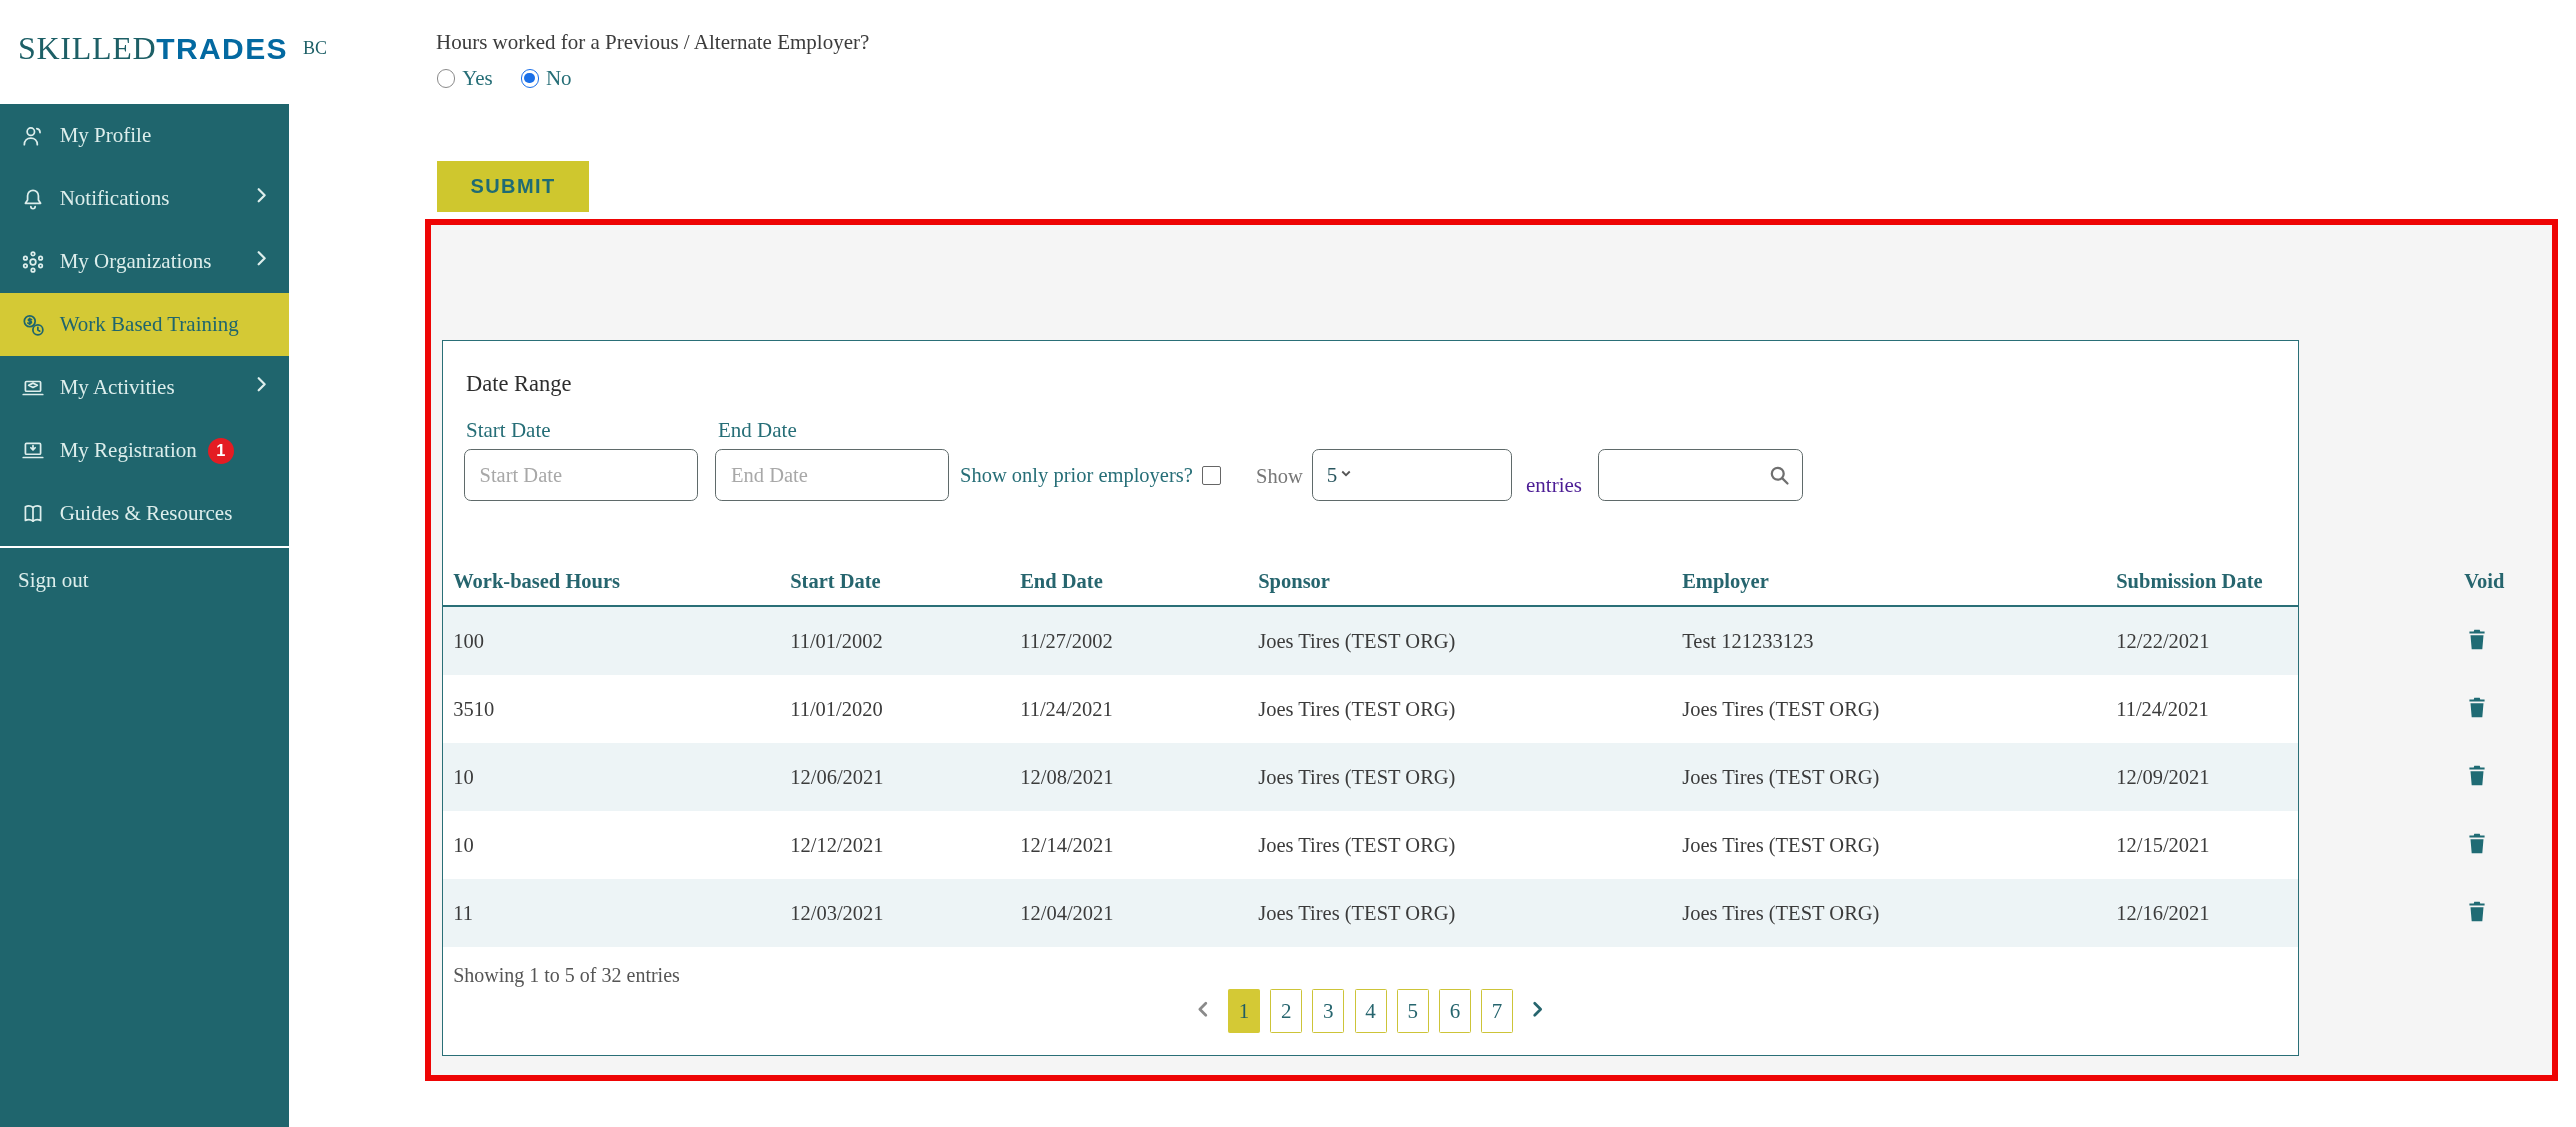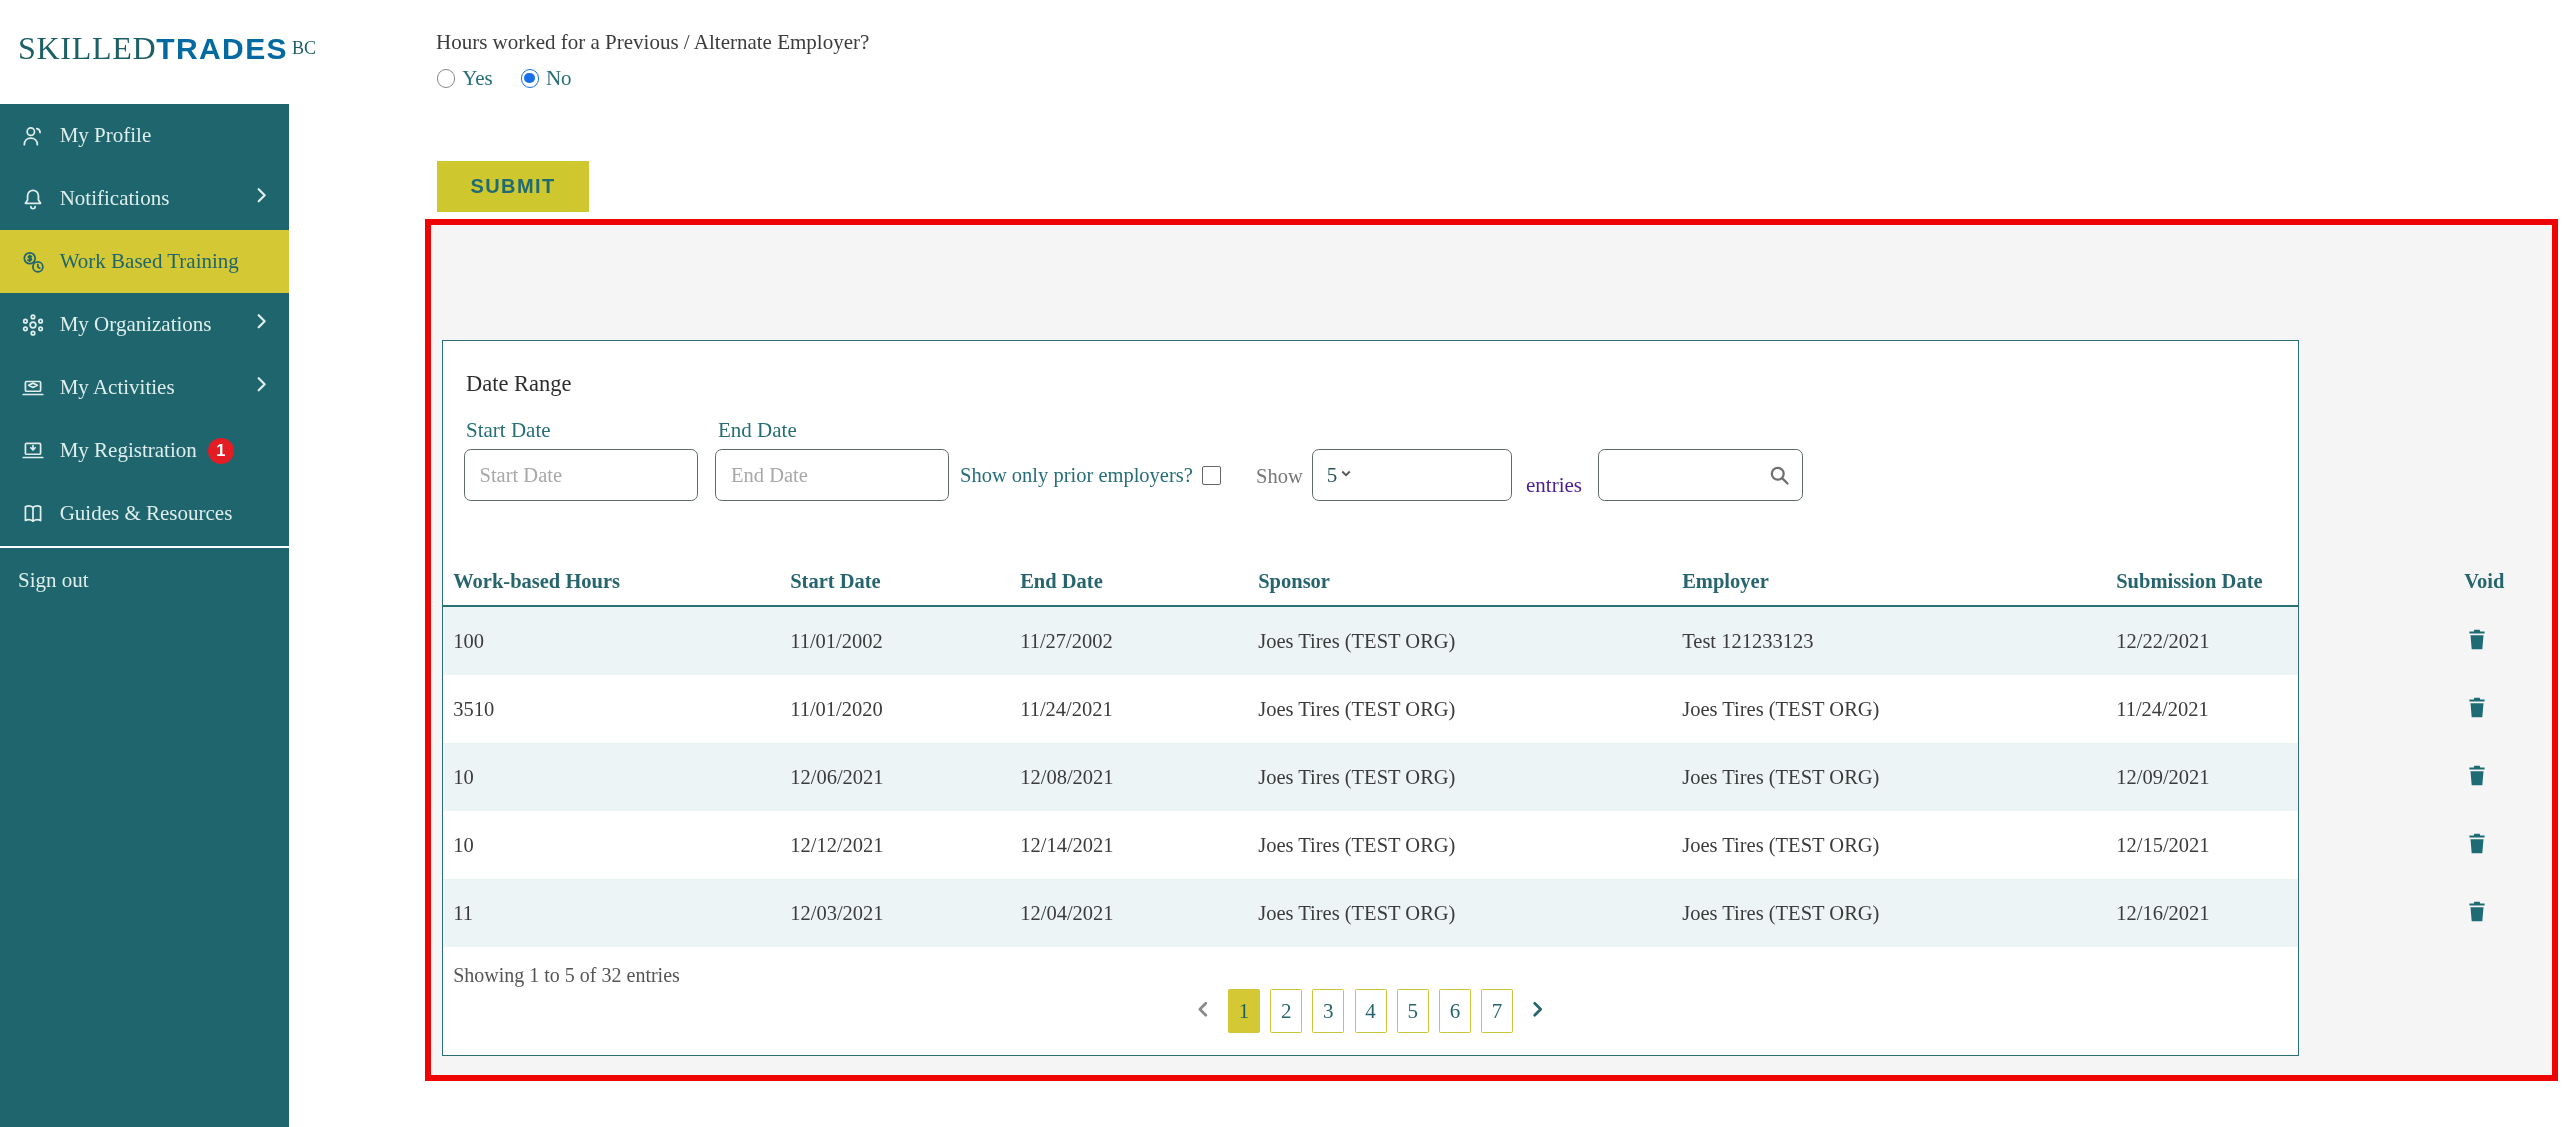--- a/index.html
+++ b/index.html
@@ -9,21 +9,21 @@
     font-family:"Liberation Serif","DejaVu Serif",serif; color:#3b3b3b;
     overflow:hidden;
   }
   .sans { font-family:"Liberation Sans","DejaVu Sans",sans-serif; }
 
   
   .logo { position:absolute; left:18px; top:30px; white-space:nowrap; }
   .logo .skilled { font-size:32px; color:#1d5f66; letter-spacing:0.7px; }
   .logo .trades  { font-family:"Liberation Sans","DejaVu Sans",sans-serif; font-weight:bold;
                    font-size:30px; color:#0369a1; letter-spacing:1.4px; }
-  .logo .bc { font-size:18px; color:#1d5f66; vertical-align:super; margin-left:4px; }
+  .logo .bc { font-size:18px; color:#1d5f66; vertical-align:super; margin-left:15px; }
 
   
   .sidebar { position:absolute; left:0; top:104px; width:289px; height:1024px;
              background:#1f656d; color:#ddeeec; }
   .menu-item { height:63px; display:flex; align-items:center; padding:0 18px 0 19px;
                font-size:21px; cursor:pointer; }
   .menu-item .mi-icon { width:27px; height:27px; flex:0 0 27px; margin-right:13.7px;
                display:flex; align-items:center; justify-content:center; }
   .menu-item svg { width:26px; height:26px; stroke:currentColor; fill:none;
                    stroke-width:1.6; stroke-linecap:round; stroke-linejoin:round; }
@@ -142,50 +142,50 @@
         </svg>
     </span>
     <span>Notifications</span>
     <span class="chev">
       <svg viewBox="0 0 24 24">
           <polyline points="9 5 16 12 9 19"></polyline>
         </svg>
     </span>
   </div>
 
-  <div class="menu-item active">
-    <span class="mi-icon">
-      <svg viewBox="0 0 24 24">
-          <circle cx="9" cy="8.5" r="5"></circle>
-          <path d="M9 5.8v5.4M7.3 10.2c.5.7 3 .7 3.3-.6.3-1.2-2.9-1-2.9-2.2 0-1.1 2.2-1.2 2.9-.4"></path>
-          <circle cx="16.5" cy="16.5" r="4.6"></circle>
-          <path d="M16.5 14.2v2.5l1.8 1"></path>
-        </svg>
-    </span>
-    <span>Work Based Training</span>
-  </div>
-
   <div class="menu-item">
     <span class="mi-icon">
       <svg viewBox="0 0 24 24">
           <circle cx="12" cy="12" r="2.6"></circle>
           <circle cx="12" cy="4.5" r="1.6"></circle>
           <circle cx="19" cy="8.5" r="1.6"></circle>
           <circle cx="19" cy="15.5" r="1.6"></circle>
           <circle cx="12" cy="19.5" r="1.6"></circle>
           <circle cx="5" cy="15.5" r="1.6"></circle>
           <circle cx="5" cy="8.5" r="1.6"></circle>
         </svg>
     </span>
     <span>My Organizations</span>
     <span class="chev">
       <svg viewBox="0 0 24 24">
           <polyline points="9 5 16 12 9 19"></polyline>
         </svg>
     </span>
+  </div>
+
+  <div class="menu-item active">
+    <span class="mi-icon">
+      <svg viewBox="0 0 24 24">
+          <circle cx="9" cy="8.5" r="5"></circle>
+          <path d="M9 5.8v5.4M7.3 10.2c.5.7 3 .7 3.3-.6.3-1.2-2.9-1-2.9-2.2 0-1.1 2.2-1.2 2.9-.4"></path>
+          <circle cx="16.5" cy="16.5" r="4.6"></circle>
+          <path d="M16.5 14.2v2.5l1.8 1"></path>
+        </svg>
+    </span>
+    <span>Work Based Training</span>
   </div>
 
   <div class="menu-item">
     <span class="mi-icon">
       <svg viewBox="0 0 24 24">
           <rect x="5" y="6" width="14" height="9" rx="1"></rect>
           <path d="M3 18h18"></path>
           <path d="M8 9.5l4-2 4 2-4 2z"></path>
         </svg>
     </span>

